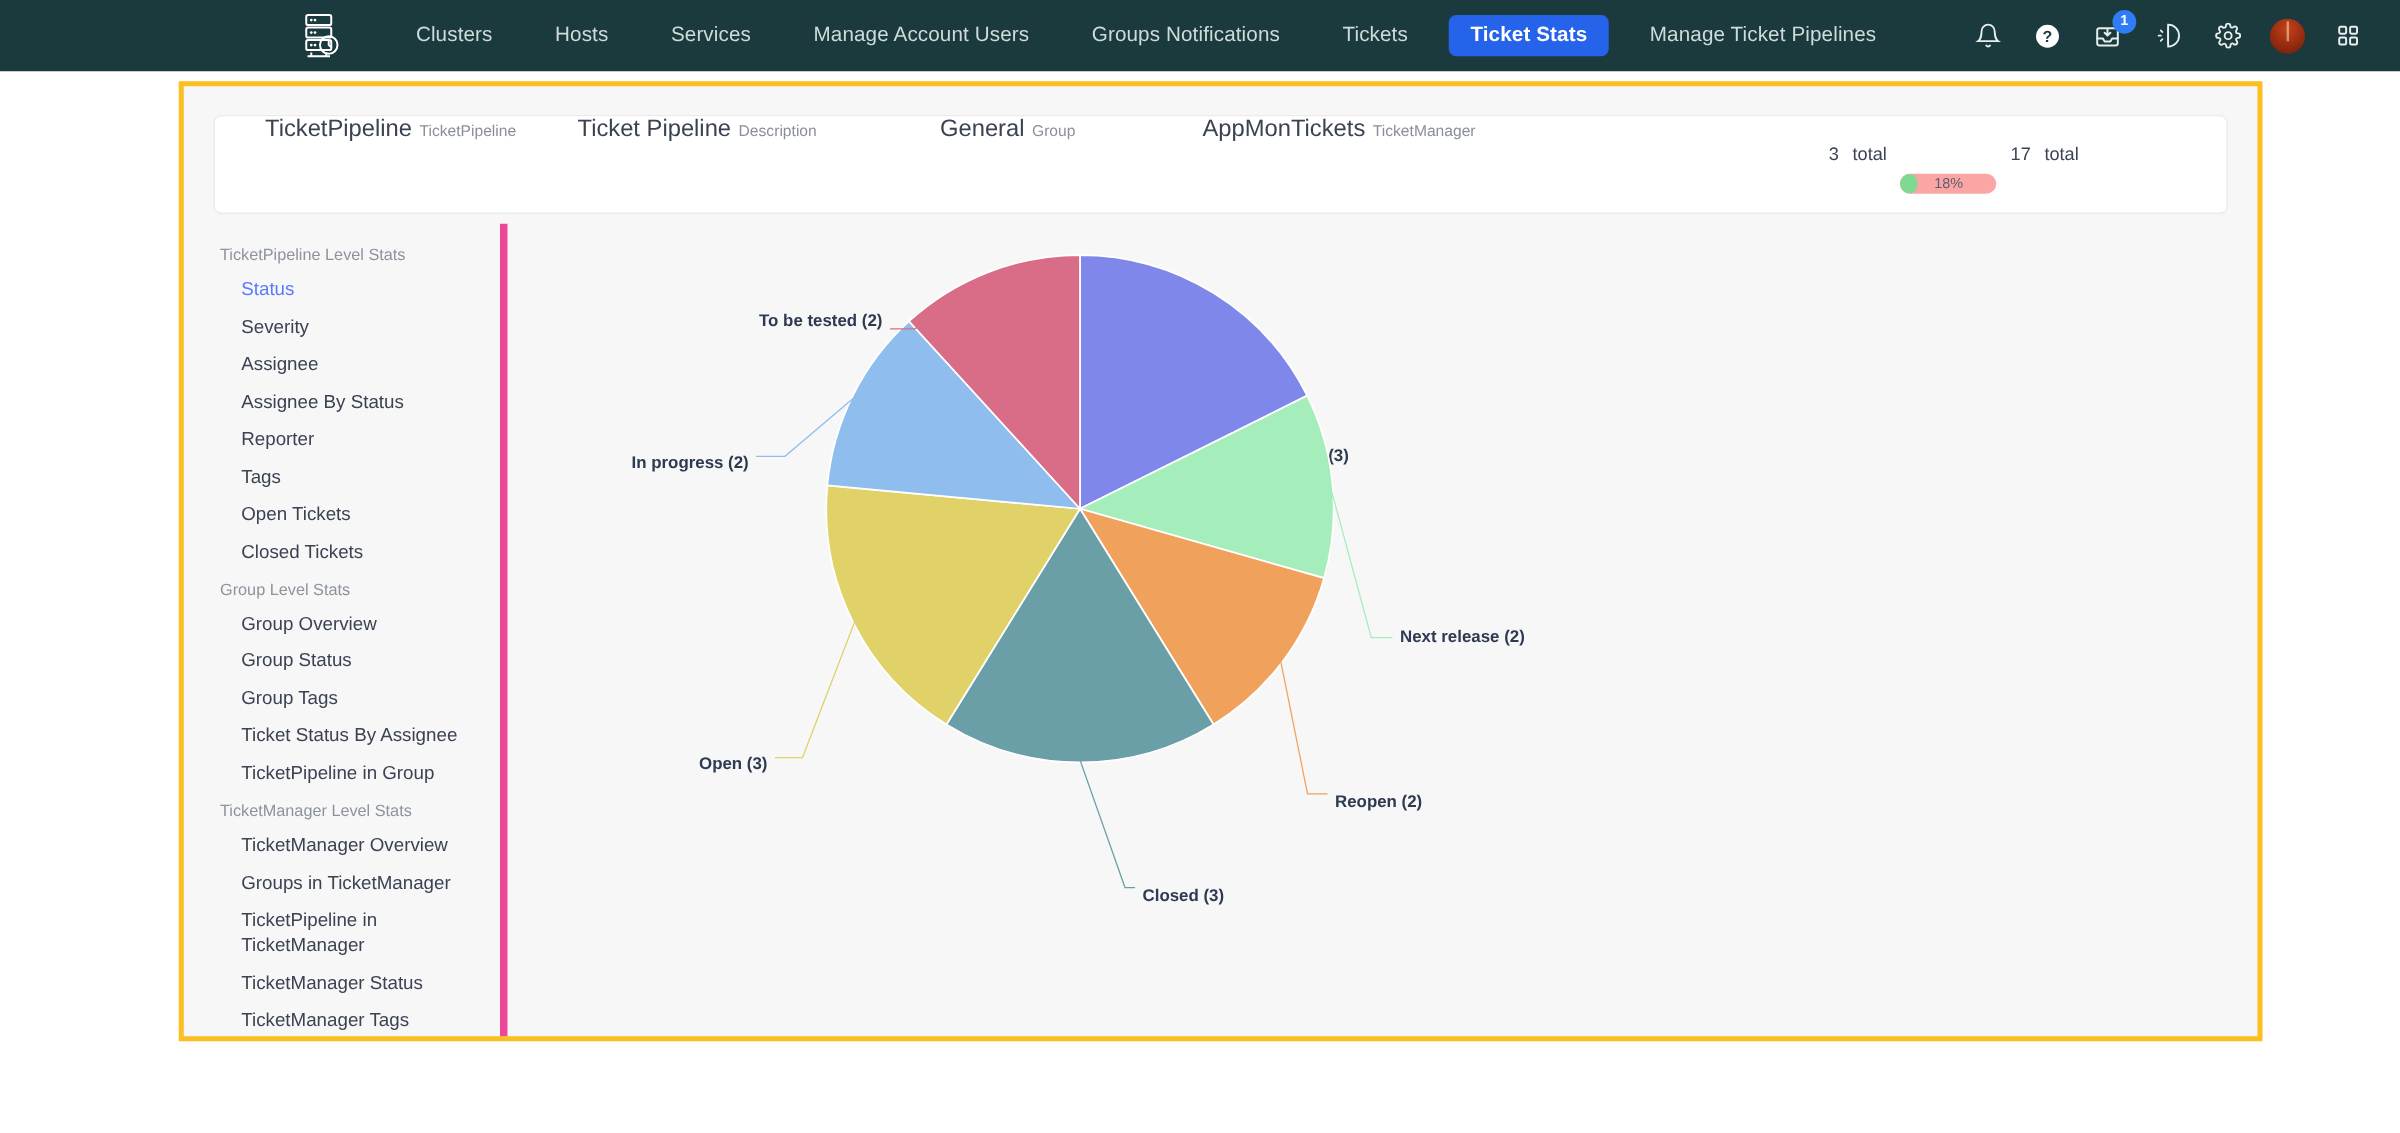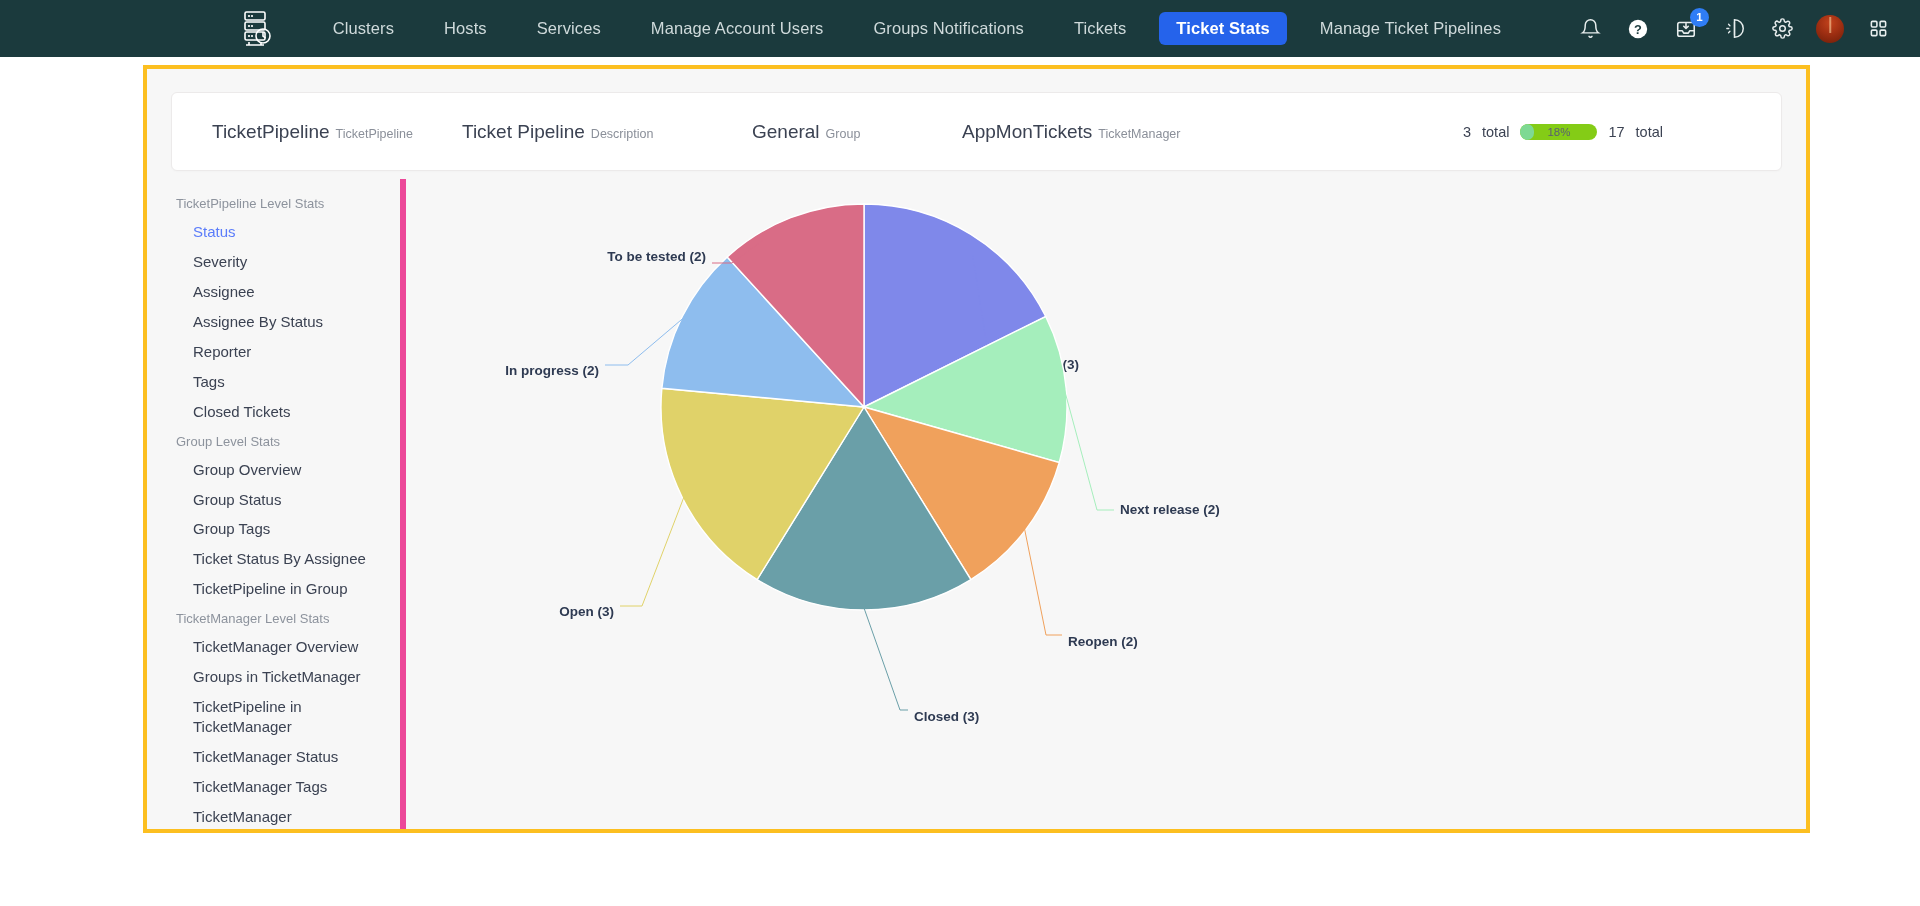--- a/index.html
+++ b/index.html
@@ -108,21 +108,21 @@
   }
 
   
   .summary-card {
     background: #ffffff;
     border: 1px solid #eceaea;
     border-radius: 6px;
     height: 79px;
     margin: 5px 2px 0 2px;
     display: flex;
-    align-items: center;
+    align-items: flex-start;
     padding: 0 28px;
     box-shadow: 0 1px 2px rgba(0,0,0,.02);
   }
   .sum-item { display: flex; align-items: baseline; }
   .sum-main {
     font-size: 19px;
     color: #3b4252;
   }
   .sum-sub {
     font-size: 12.5px;
@@ -137,24 +137,25 @@
   .progress-wrap {
     display: flex;
     align-items: center;
     gap: 11px;
     margin-right: 90px;
   }
   .prog-label { font-size: 14.5px; color: #3b4252; }
   .prog-num   { font-size: 14.5px; color: #3b4252; }
   .prog-bar {
     width: 77px; height: 16px;
-    background: #84cc16;
+    background: #fca5a5;
     border-radius: 9px;
     position: relative;
     overflow: hidden;
+    margin-top: 46px;
   }
   .prog-fill {
     position: absolute; left:0; top:0; bottom:0;
     width: 18%;
     background: #7ed993;
     border-radius: 9px;
   }
   .prog-pct {
     position: absolute; inset: 0;
     display: flex; align-items: center; justify-content: center;
@@ -308,20 +309,21 @@
     <div class="content-row">
 
       <div class="sidebar">
         <div class="side-group-title">TicketPipeline Level Stats</div>
         <div class="side-item active">Status</div>
         <div class="side-item">Severity</div>
         <div class="side-item">Assignee</div>
         <div class="side-item">Assignee By Status</div>
         <div class="side-item">Reporter</div>
         <div class="side-item">Tags</div>
+        <div class="side-item">Open Tickets</div>
         <div class="side-item">Closed Tickets</div>
 
         <div class="side-group-title">Group Level Stats</div>
         <div class="side-item">Group Overview</div>
         <div class="side-item">Group Status</div>
         <div class="side-item">Group Tags</div>
         <div class="side-item">Ticket Status By Assignee</div>
         <div class="side-item">TicketPipeline in Group</div>
 
         <div class="side-group-title">TicketManager Level Stats</div>

